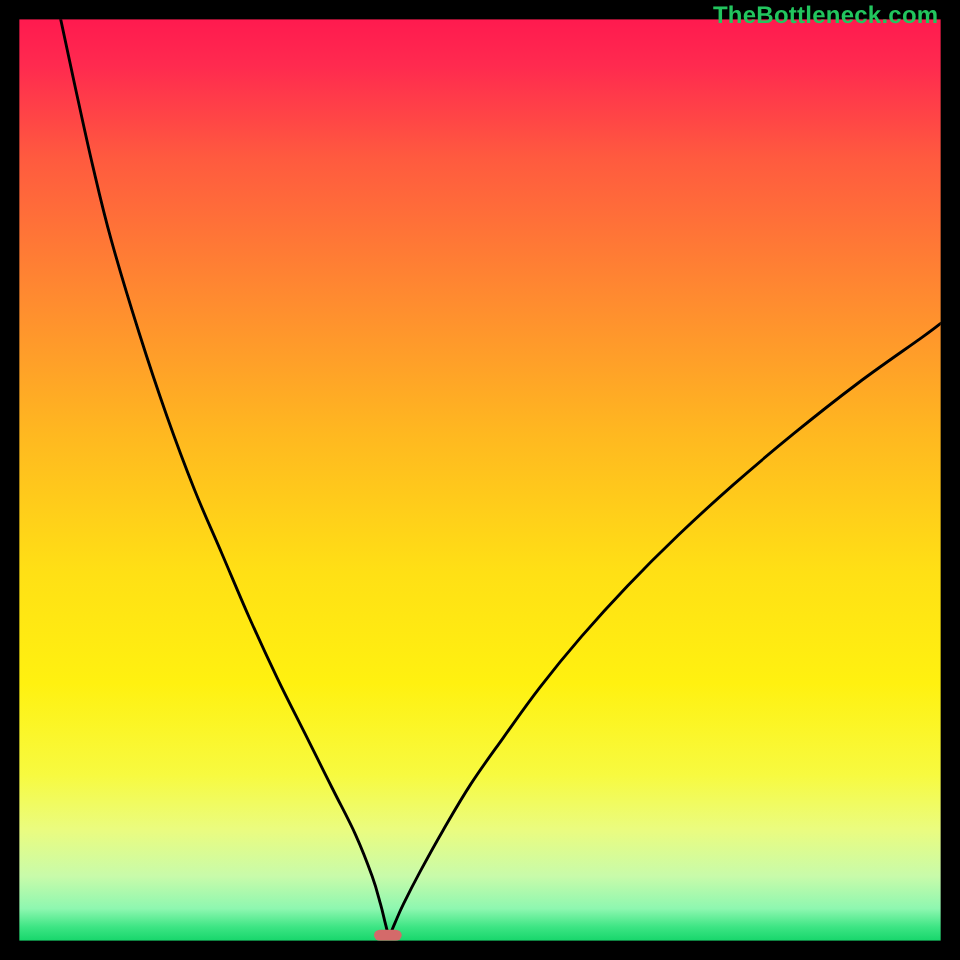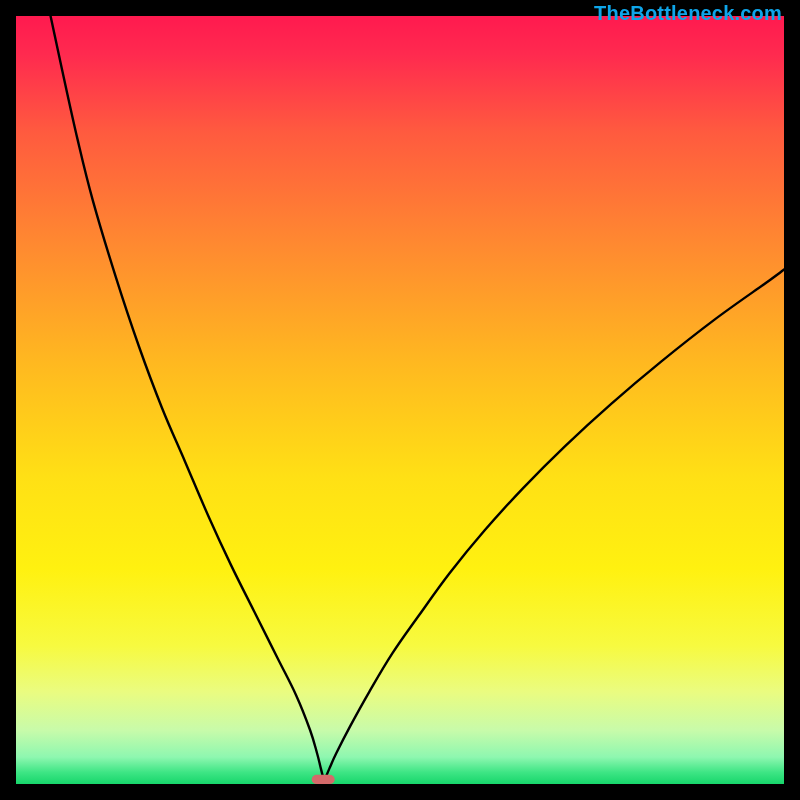--- a/index.html
+++ b/index.html
@@ -18,21 +18,21 @@
     height: 768px;
     background: #000;
   }
   .watermark {
     position: absolute;
     top: 2px;
     right: 18px;
     font-family: Arial, Helvetica, sans-serif;
     font-size: 20px;
     font-weight: 600;
-    color: #0ea5e9;
+    color: #22c55e;
     letter-spacing: 0.2px;
   }
   svg { display: block; }
 </style>
 </head>
 <body>
 
 <div class="frame">
   <svg id="chart-svg" width="768" height="768" viewBox="0 0 768 768" preserveAspectRatio="none">
     <defs>

